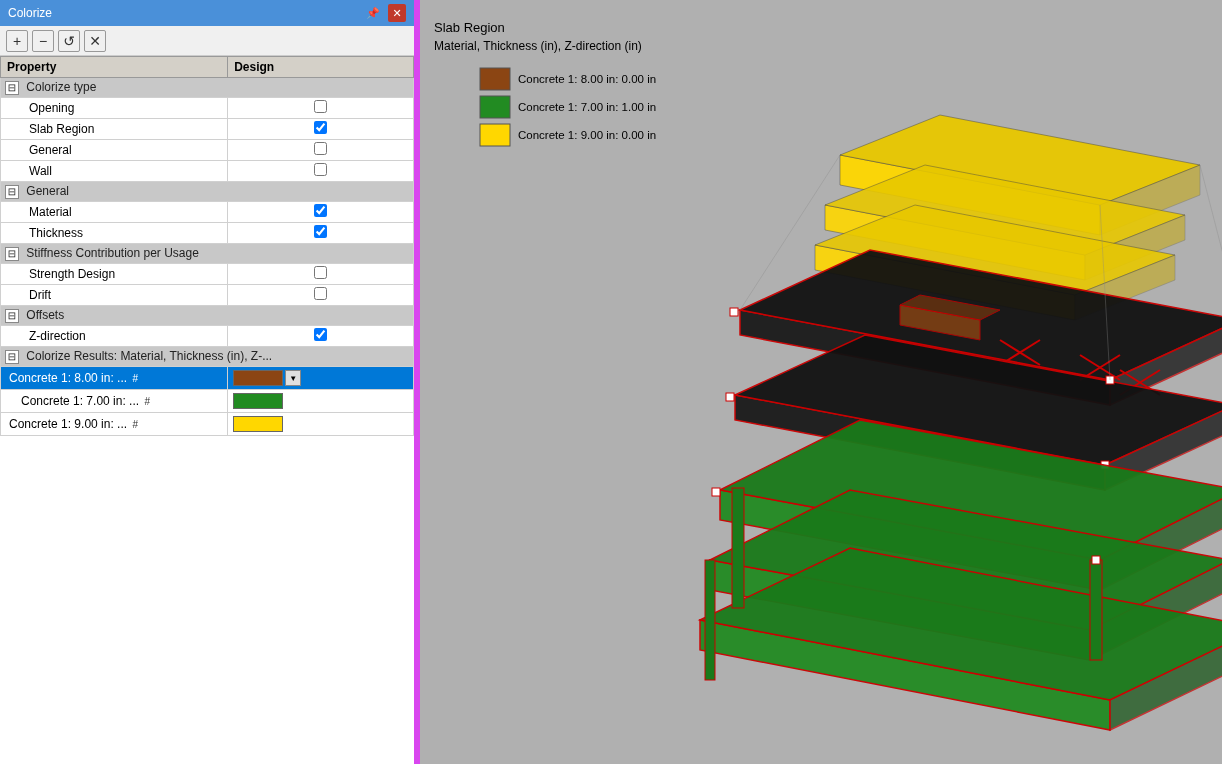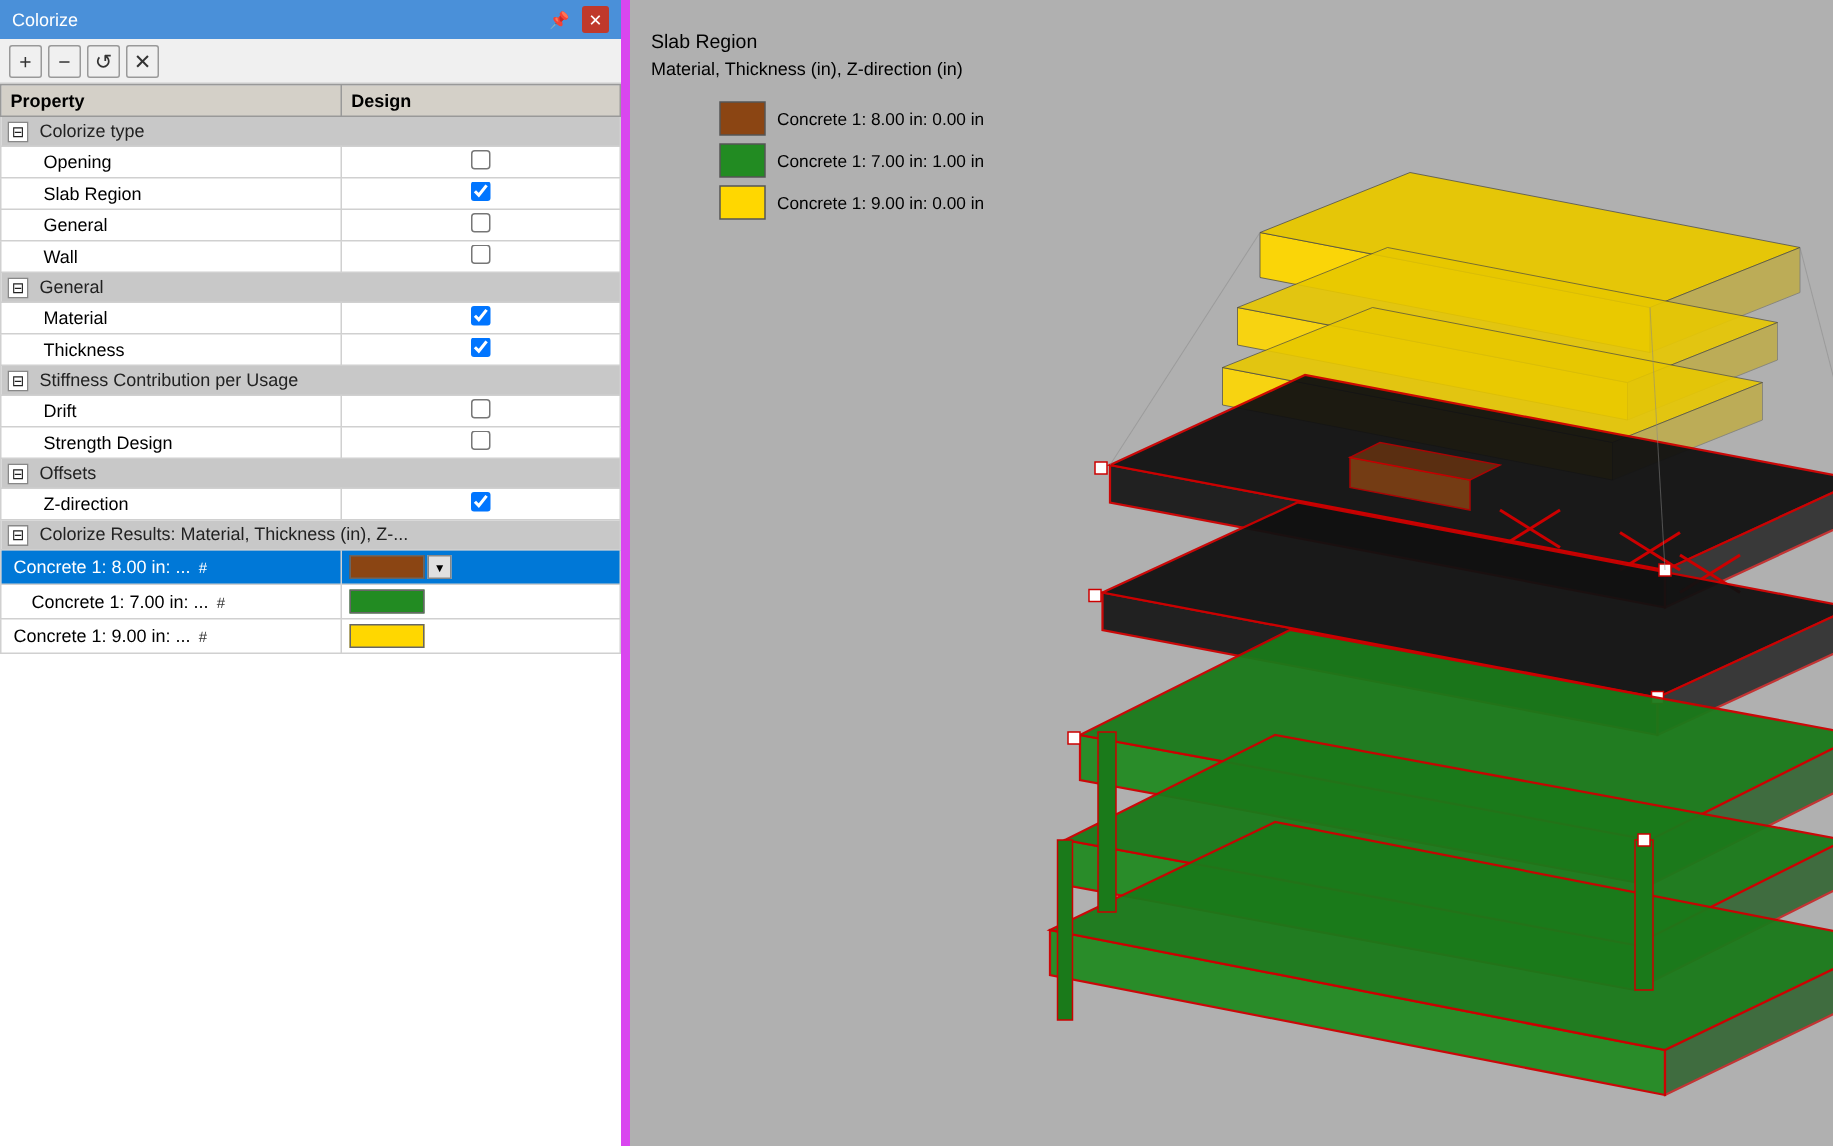--- a/index.html
+++ b/index.html
@@ -277,25 +277,25 @@
           <td class="checkbox-cell"><input type="checkbox" class="cb" checked="" style=""></td>
         </tr>
 
         <tr class="section-header">
           <td colspan="2">
             <span class="section-toggle">⊟</span>
             <span>Stiffness Contribution per Usage</span>
           </td>
         </tr>
         <tr class="row-indent">
+          <td>Strength Design</td>
+          <td class="checkbox-cell"><input type="checkbox" class="cb" style=""></td>
+        </tr>
+        <tr class="row-indent">
           <td>Drift</td>
-          <td class="checkbox-cell"><input type="checkbox" class="cb" style=""></td>
-        </tr>
-        <tr class="row-indent">
-          <td>Strength Design</td>
           <td class="checkbox-cell"><input type="checkbox" class="cb" style=""></td>
         </tr>
 
         <tr class="section-header">
           <td colspan="2">
             <span class="section-toggle">⊟</span>
             <span>Offsets</span>
           </td>
         </tr>
         <tr class="row-indent">

